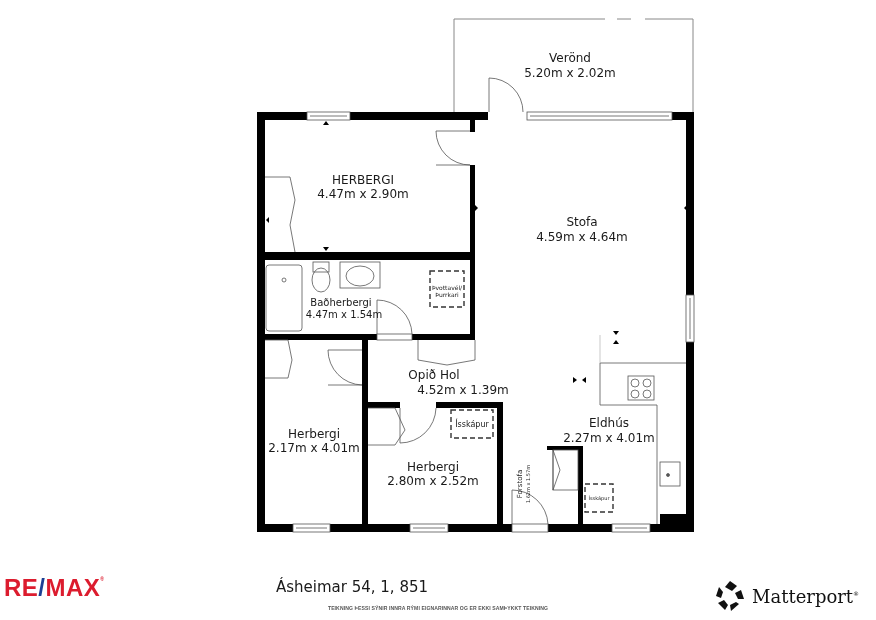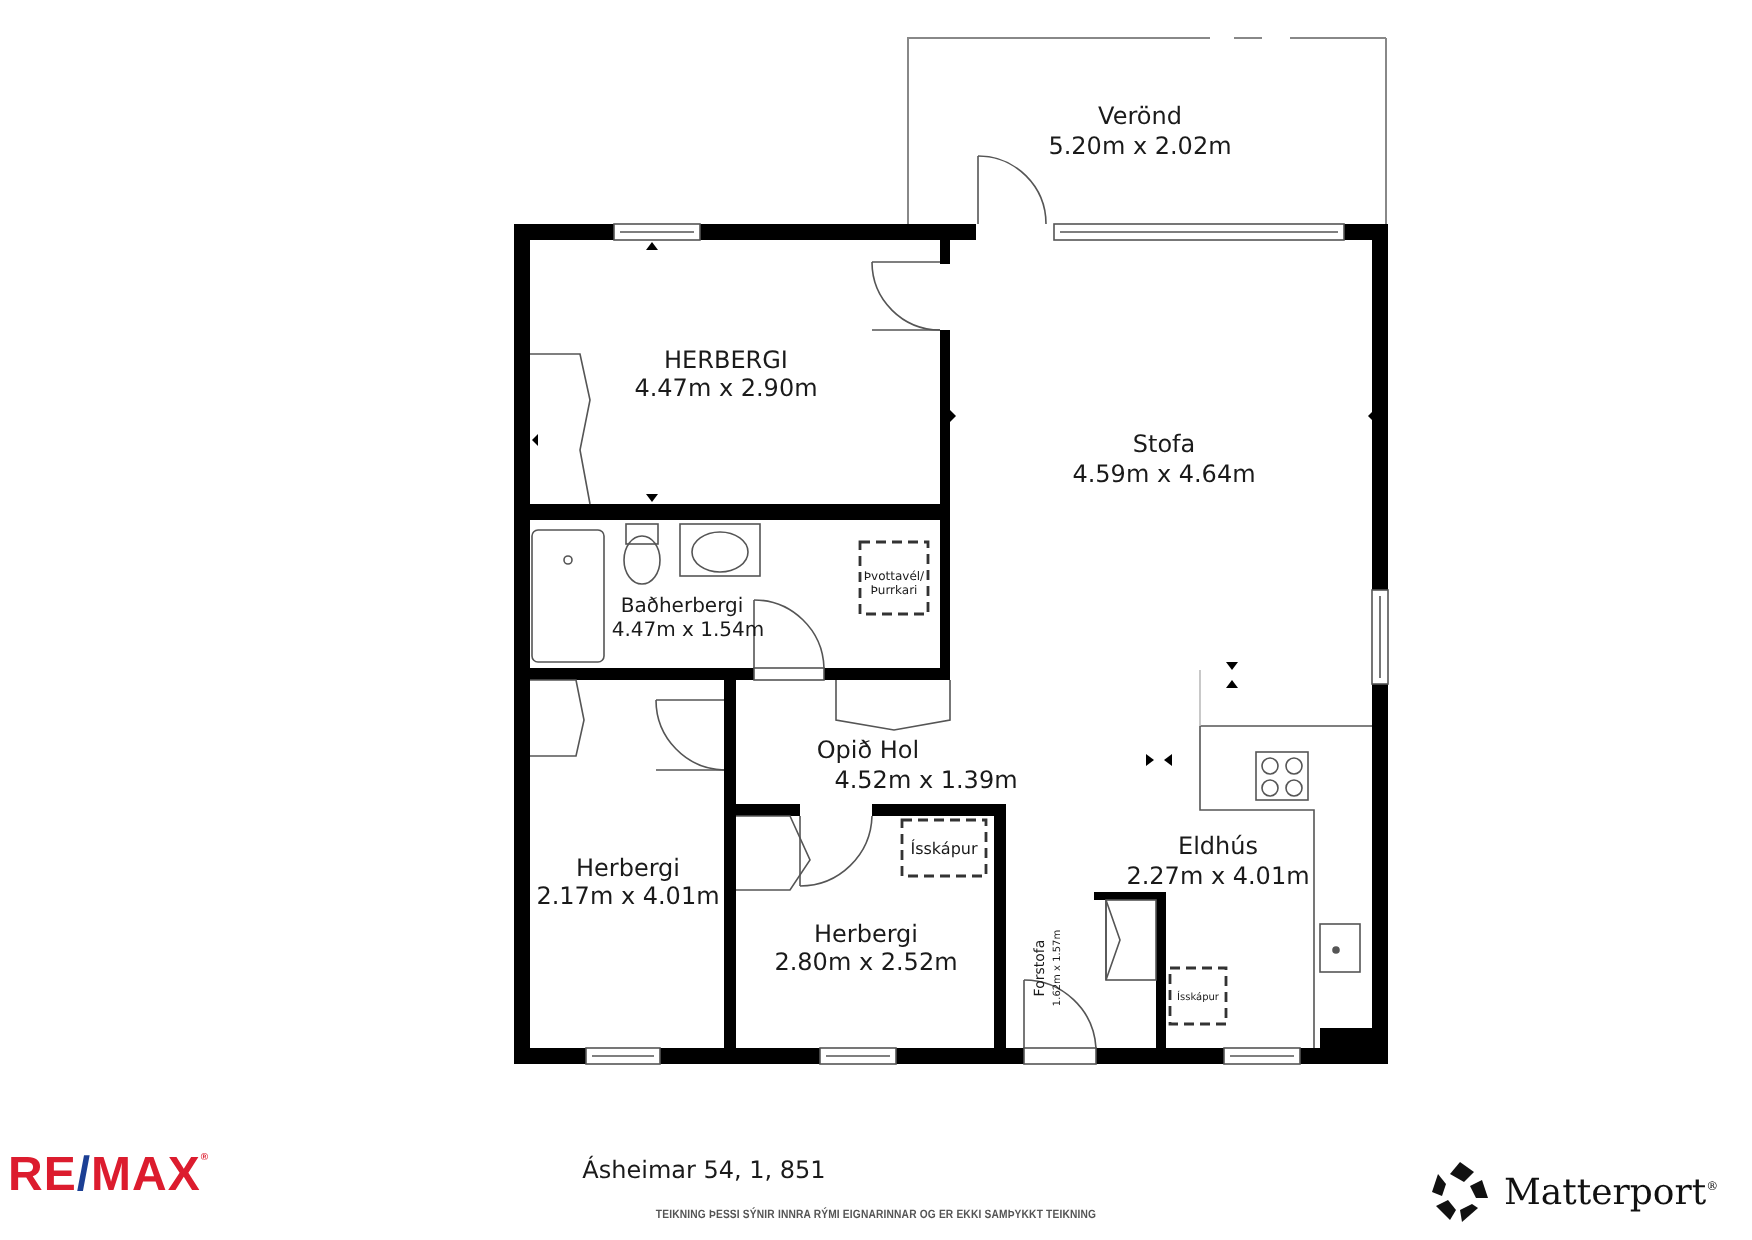--- a/index.html
+++ b/index.html
@@ -2,21 +2,21 @@
 <html><head>
 <meta charset="utf-8">
 <style>
   html, body { margin:0; padding:0; background:#ffffff; }
   body { width:876px; height:620px; position:relative; overflow:hidden; font-family:"DejaVu Sans", sans-serif; }
   #plan { position:absolute; left:0; top:0; }
   .room-label { font-family:"DejaVu Sans", sans-serif; font-size:12px; fill:#1a1a1a; text-anchor:middle; }
   .room-dim { font-family:"DejaVu Sans", sans-serif; font-size:12px; fill:#1a1a1a; text-anchor:middle; }
   .small-label { font-family:"DejaVu Sans", sans-serif; font-size:7px; fill:#1a1a1a; text-anchor:middle; }
   .tiny-label { font-family:"DejaVu Sans", sans-serif; font-size:5px; fill:#1a1a1a; text-anchor:middle; }
-  .footer-title { position:absolute; left:0; width:704px; top:578px; text-align:center; font-family:"DejaVu Sans", sans-serif; font-size:12px; color:#1a1a1a; }
+  .footer-title { position:absolute; left:0; width:704px; top:578px; text-align:center; font-family:"DejaVu Sans", sans-serif; font-size:15px; color:#1a1a1a; }
   .footer-sub { position:absolute; left:0; width:876px; top:605px; text-align:center; font-family:"Liberation Sans", sans-serif; font-size:6px; color:#555; letter-spacing:0.1px; transform:scaleX(0.85); font-weight:bold;}
   .remax { position:absolute; left:4px; top:574px; font-family:"Liberation Sans", sans-serif; font-weight:bold; font-size:24px; letter-spacing:0.5px; color:#dc1c2e; }
   .remax .slash { color:#1c3f94; }
   .remax sup { font-size:5px; vertical-align:top; position:relative; top:2px; color:#dc1c2e; }
   .mp { position:absolute; left:714px; top:580px; display:flex; align-items:center; }
   .mp-text { font-family:"DejaVu Serif", serif; font-size:18px; color:#111; margin-left:6px; }
   .mp-text sup { font-size:6px; }
 </style>
 </head>
 <body>

